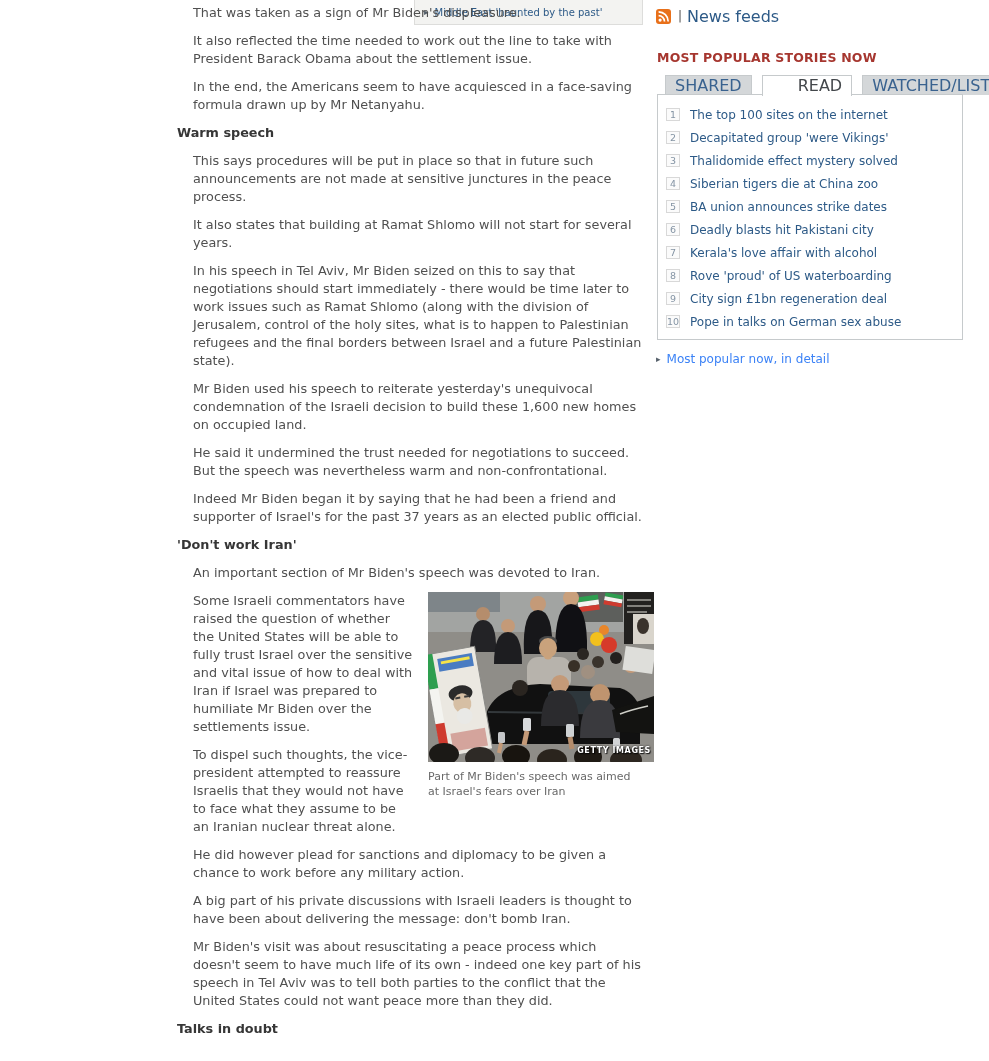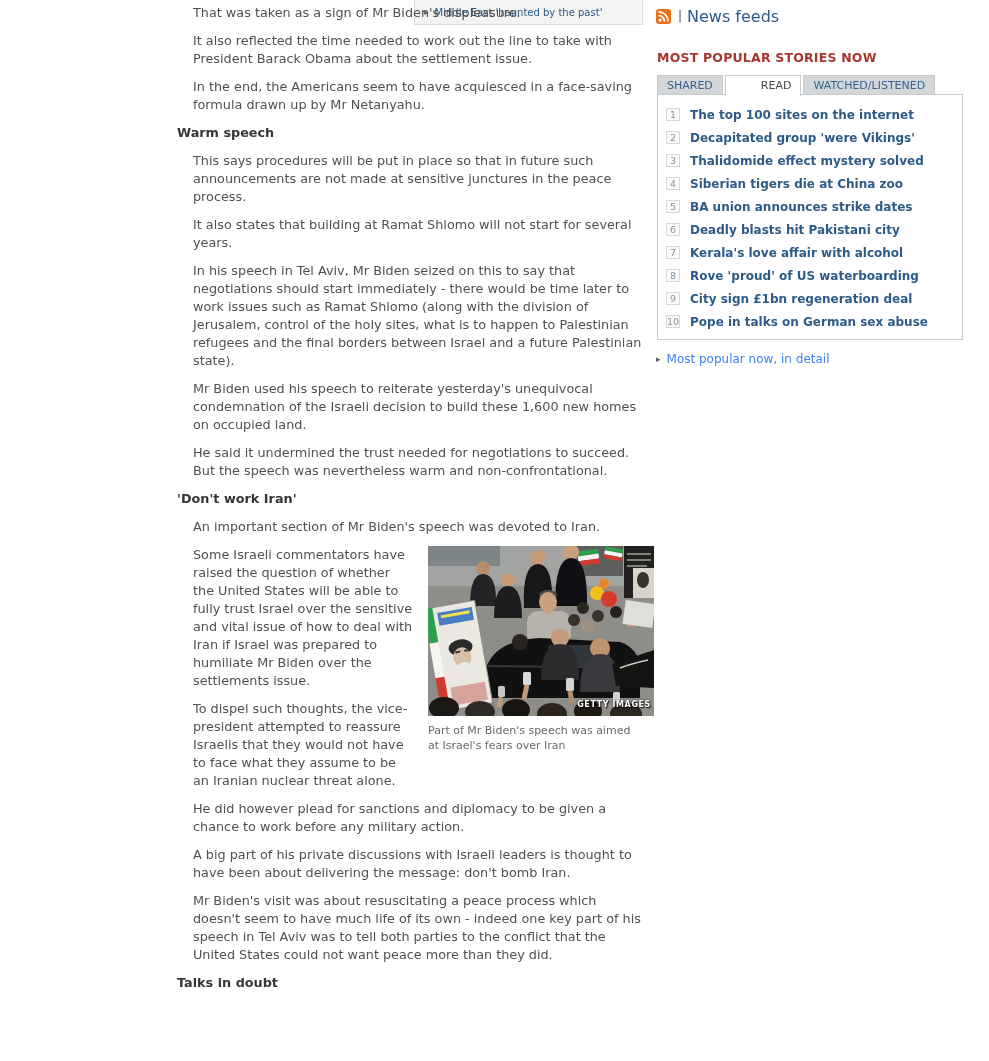--- a/index.html
+++ b/index.html
@@ -31,32 +31,32 @@
   .sidebar { position:absolute; left:656px; top:0; width:308px; }
   .feeds-row { position:absolute; top:8px; left:0; display:flex; align-items:center; height:16px; }
   .rss-icon { width:15px; height:15px; display:inline-block; cursor:pointer; }
   .feeds-sep { color:#4d4d4d; font-size:12px; margin:0 5px 0 7px; }
   .feeds-link { color:#2d5a87; font-size:16px; text-decoration:none; }
 
   .mp-title { position:absolute; top:50px; left:1px; margin:0; font-size:12.5px;
     font-weight:bold; color:#a6362f; letter-spacing:0.2px; }
 
   .tabs { position:absolute; top:75px; left:1px; display:flex; align-items:flex-end; }
-  .tab { font-size:11px; color:#39628f; background:#d4d7d9; border:1px solid #c6cacc;
-    border-bottom:none; padding:4px 9px 3px 9px; margin-right:2px; cursor:pointer; line-height:12px; }
+  .tab { font-size:16px; color:#39628f; background:#d4d7d9; border:1px solid #c6cacc;
+    border-bottom:none; padding:4px 9px 3px 9px; margin-right:2px; cursor:pointer; line-height:12px;margin-left:8px; }
   .tab.active { background:#ffffff; color:#43474b; position:relative; z-index:2;
     margin-bottom:-1px; padding-bottom:4px;padding-left:35px; }
 
   .stories-box { position:absolute; top:94px; left:1px; width:306px; background:#fff;
     border:1px solid #c6cacc; padding:8px 0 6px 0; z-index:1; }
   .story { display:flex; align-items:center; height:23px; }
   .rank { flex:none; width:14px; height:13px; line-height:12px; text-align:center;
     border:1px solid #d8d8d8; background:#fbfbfb; color:#8494a4; font-size:9.5px;
     margin:0 10px 0 8px; }
-  .story-link { font-size:12px; color:#2d5a87; text-decoration:none; line-height:14px;font-weight:bold; }
+  .story-link { font-size:12px; color:#2d5a87; text-decoration:none; line-height:14px; }
 
   .mp-footer { position:absolute; top:352px; left:0; display:flex; align-items:center; }
   .mp-footer .arrow { color:#55606a; font-size:9px; margin-right:6px; }
   .mp-footer a { color:#3b82f6; font-size:12px; text-decoration:none; }
 </style>
 </head>
 <body>
 
 <div class="page">
 
@@ -68,20 +68,21 @@
   <div class="article">
     <p>That was taken as a sign of Mr Biden's displeasure.</p>
     <p>It also reflected the time needed to work out the line to take with President Barack Obama about the settlement issue.</p>
     <p>In the end, the Americans seem to have acquiesced in a face-saving formula drawn up by Mr Netanyahu.</p>
     <h4>Warm speech</h4>
     <p>This says procedures will be put in place so that in future such announcements are not made at sensitive junctures in the peace process.</p>
     <p>It also states that building at Ramat Shlomo will not start for several years.</p>
     <p>In his speech in Tel Aviv, Mr Biden seized on this to say that negotiations should start immediately - there would be time later to work issues such as Ramat Shlomo (along with the division of Jerusalem, control of the holy sites, what is to happen to Palestinian refugees and the final borders between Israel and a future Palestinian state).</p>
     <p>Mr Biden used his speech to reiterate yesterday's unequivocal condemnation of the Israeli decision to build these 1,600 new homes on occupied land.</p>
     <p>He said it undermined the trust needed for negotiations to succeed. But the speech was nevertheless warm and non-confrontational.</p>
+    <p>Indeed Mr Biden began it by saying that he had been a friend and supporter of Israel's for the past 37 years as an elected public official.</p>
     <h4>'Don't work Iran'</h4>
     <p>An important section of Mr Biden's speech was devoted to Iran.</p>
 
     <div class="photo-wrap">
       <div class="photo">
         <svg width="226" height="170" viewBox="0 0 226 170">
           <rect width="226" height="170" fill="#8f8d88"></rect>
           <rect width="226" height="40" fill="#a2a4a2"></rect>
           <rect x="0" y="0" width="72" height="20" fill="#7e8589"></rect>
           <rect x="143" y="0" width="52" height="30" fill="#5d5f5c"></rect>

